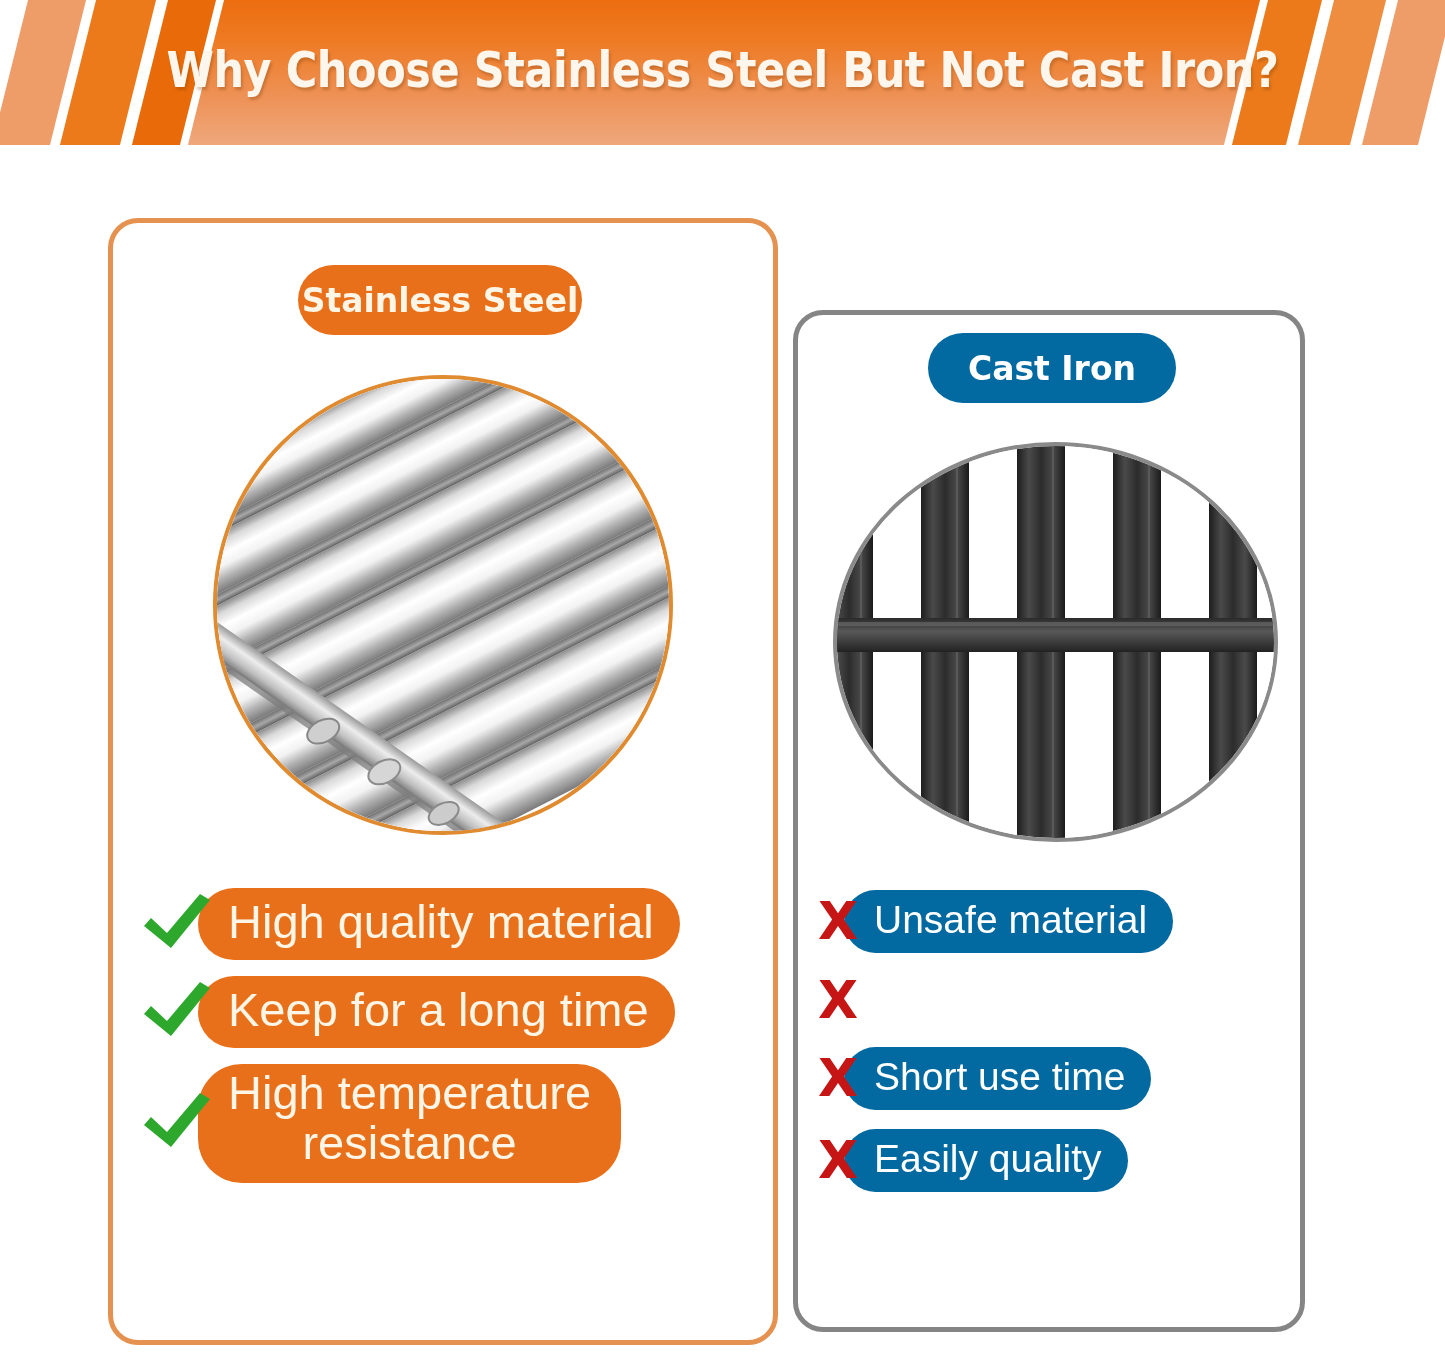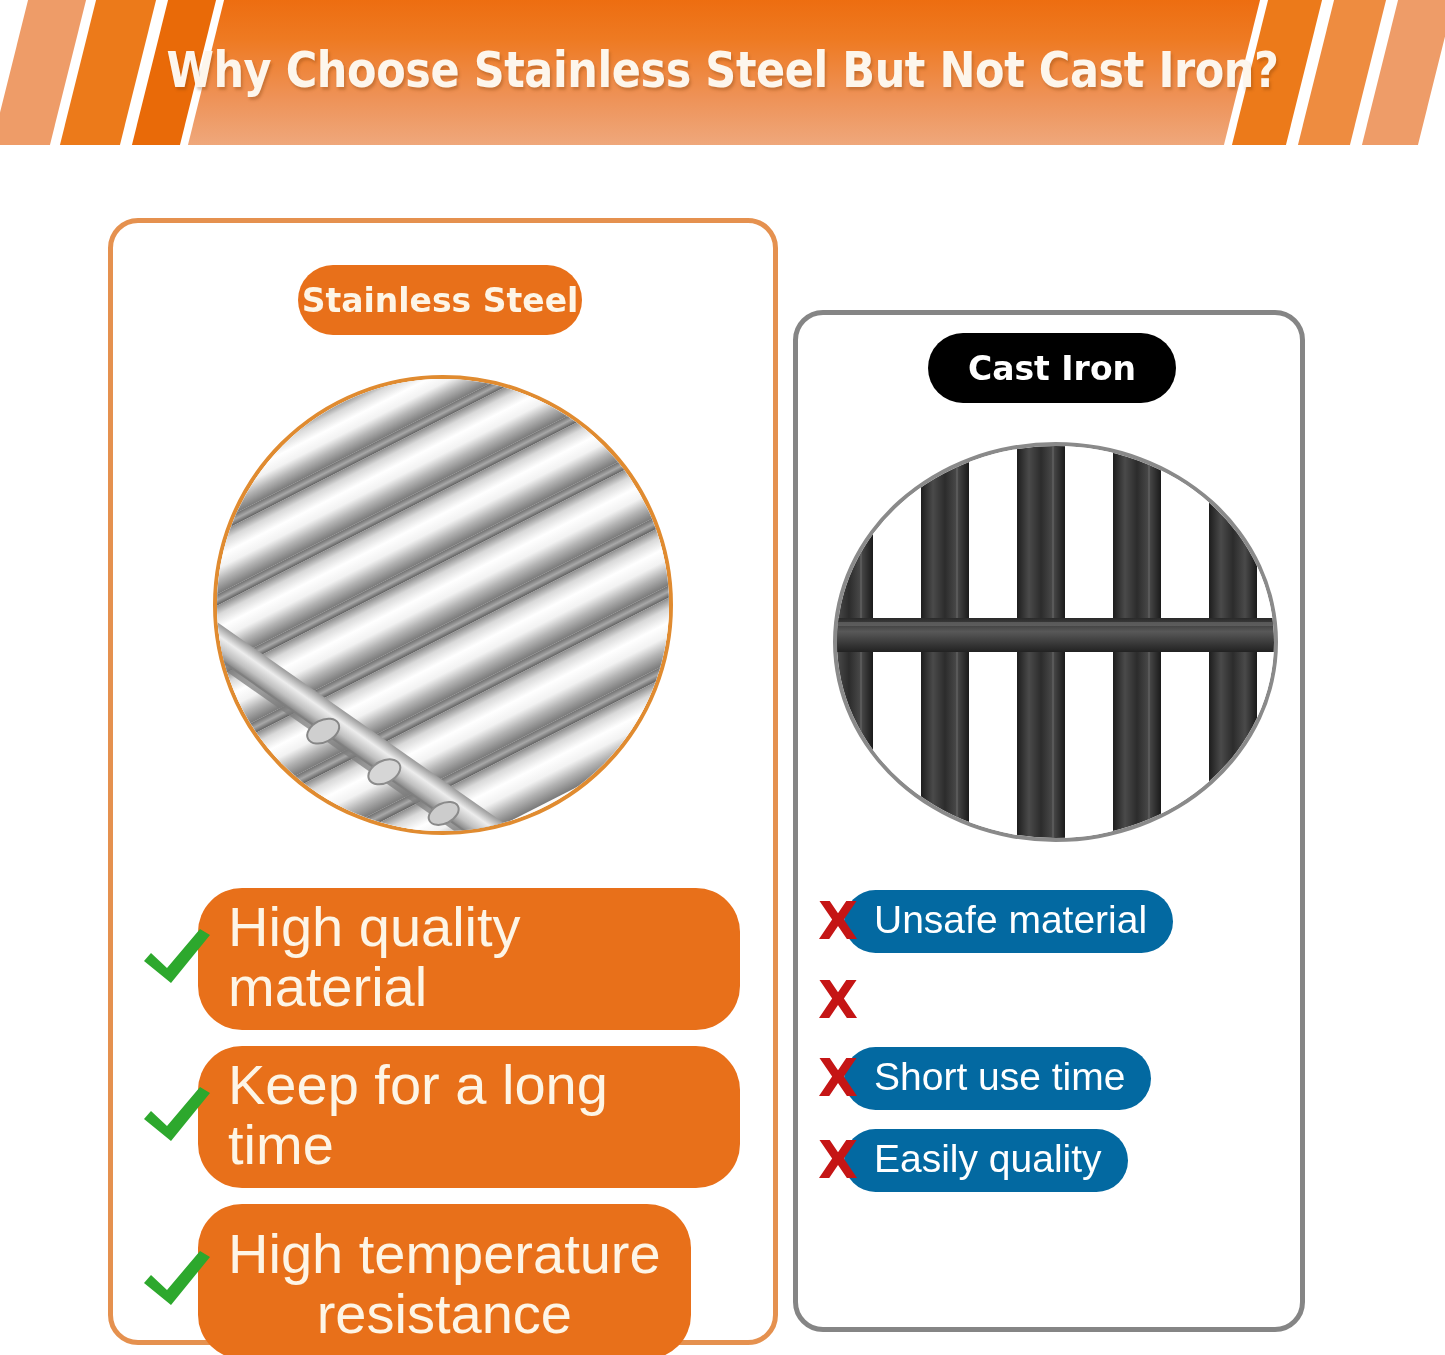--- a/index.html
+++ b/index.html
@@ -96,21 +96,21 @@
     background: #E8701A;
     color: #FDF5E6;
     font-size: 33px;
     margin-top: 12px;
   }
   #badge-iron {
     left: 928px;
     top: 333px;
     width: 248px;
     height: 70px;
-    background: #000000;
+    background: #0369a1;
     color: #ffffff;
     font-size: 33px;
   }
 
   
   .photo-circle {
     position: absolute;
     border-radius: 50%;
     overflow: hidden;
   }
@@ -169,37 +169,37 @@
     display: inline-flex;
     align-items: center;
     box-sizing: border-box;
     white-space: pre-line;
   }
   .pill-orange {
     background: #E8701A;
     color: #FDF5E6;
     border-radius: 44px;
     font-family: "Liberation Sans", sans-serif;
-    font-size: 56px;
+    font-size: 47px;
     padding: 9px 26px 12px 30px;
     line-height: 1.08;
   }
   .pill-dark {
     background: #0369a1;
     color: #FFFFFF;
     border-radius: 40px;
     font-family: "Liberation Sans", sans-serif;
     font-size: 39px;
     padding: 9px 26px 11px 30px;
     line-height: 1.1;
   }
   .pill-multiline {
     text-align: center;
     display: inline-block;
-    padding: 20px 30px 14px 30px;
+    padding: 4px 30px 14px 30px;
   }
 </style>
 </head>
 <body>
 
 <div id="banner">
   <div class="stripe" style="left:10px; width:58px; background:#EE9C68;"></div>
   <div class="stripe" style="left:78px; width:60px; background:#EC7A1A;"></div>
   <div class="stripe" style="left:150px; width:48px; background:#E96A08;"></div>
 

